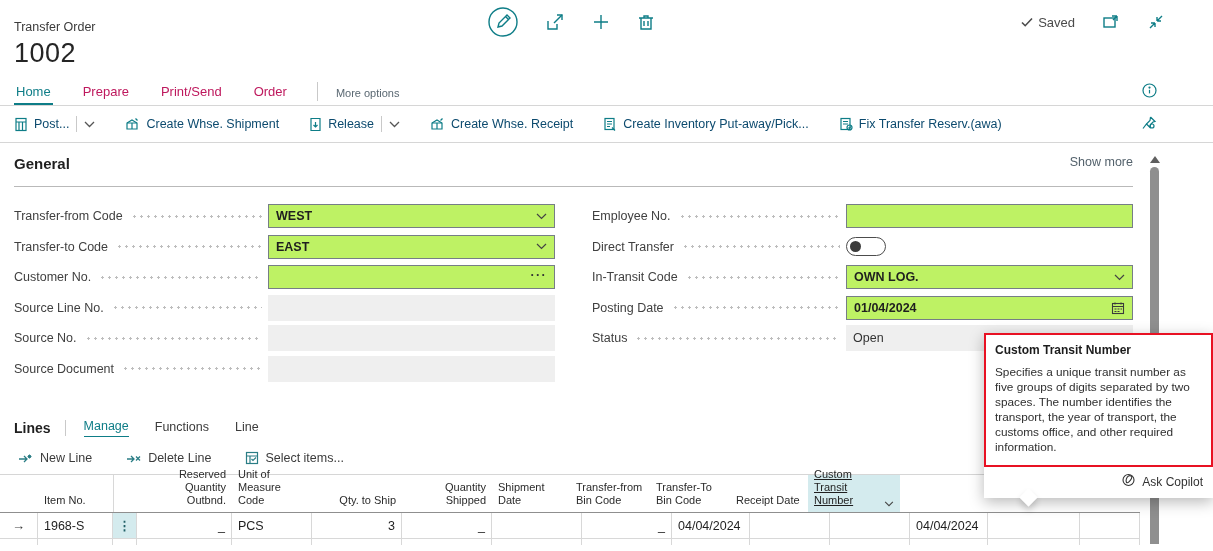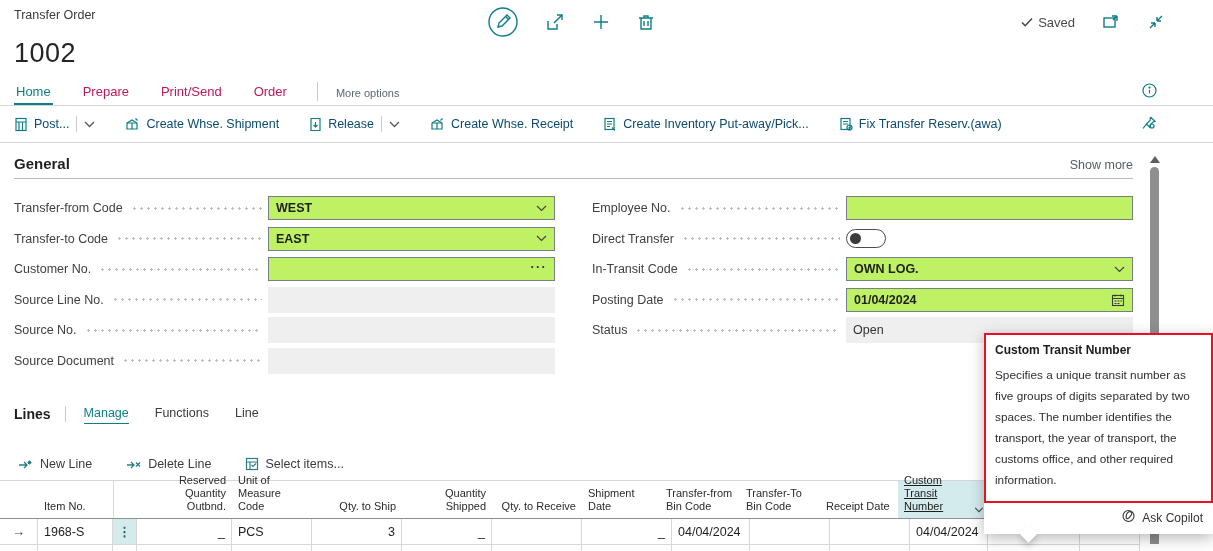--- a/index.html
+++ b/index.html
@@ -6,21 +6,21 @@
     --accent:#0e7d87; --text:#2b2b2b; --muted:#444;
     --border-light:#d6d6d6; --input-border:#767e86; --disabled:#efefef;
     --grid:#d8d8d8; --hl:#d4ebee; --red:#e81123;
   }
   *{box-sizing:border-box; margin:0; padding:0;}
   body{background:#e9e9e9; font-family:"Liberation Sans", sans-serif;}
   .page{position:relative; width:1213px; height:551px; background:#fff; overflow:hidden; color:var(--text); font-size:12.5px;}
 
   
   .tophead{position:relative; height:80px;}
-  .caption{position:absolute; left:14px; top:8px; font-size:12.5px; color:#3b3b3b;}
+  .caption{position:absolute; left:14px; top:20px; font-size:12.5px; color:#3b3b3b;}
   .big-title{position:absolute; left:14px; top:38px; font-size:27px; font-weight:300; color:#252525; letter-spacing:.5px;}
   .center-icons{position:absolute; left:487px; top:6px; display:flex; align-items:center; gap:26px;}
   .icon-btn{display:flex; align-items:center; justify-content:center; color:var(--accent); cursor:pointer; background:none; border:none;}
   .saved-area{position:absolute; right:48px; top:13px; display:flex; align-items:center; gap:27px;}
   .saved{display:flex; align-items:center; gap:4px; color:#4a4a4a; font-size:13px;}
   .saved svg{color:#4a4a4a;}
 
   
   .tabs-row{position:relative; height:26px; border-bottom:1px solid var(--border-light); display:flex; align-items:flex-end; padding-left:14px;}
   .tab{padding:0 2px 6px; margin-right:28px; font-size:13px; color:#be185d; cursor:pointer;}
@@ -34,42 +34,42 @@
   .action{display:flex; align-items:center; gap:6px; color:#0c4a6e; font-size:12.5px; cursor:pointer; margin-right:30px;}
   .action .aicon{color:var(--accent); display:flex;}
   .split{display:flex; align-items:center; margin-right:30px;}
   .split .action{margin-right:0;}
   .split .sep{width:1px; height:16px; background:#c9c9c9; margin:0 7px;}
   .split .chev{color:#565656; display:flex; cursor:pointer;}
   .pin-corner{position:absolute; right:56px; top:9px;}
 
   
   .general{margin:12px 80px 0 14px; width:1119px;}
-  .sect-head{display:flex; align-items:flex-end; justify-content:space-between; border-bottom:1px solid #b9b9b9; padding-bottom:6px;}
+  .sect-head{display:flex; justify-content:space-between; border-bottom:1px solid #b9b9b9; padding-bottom:14px;}
   .sect-title{font-size:15px; font-weight:bold; color:#1f1f1f;}
   .show-more{font-size:12.5px; color:#54626c; cursor:pointer;}
   .fields-grid{display:grid; grid-template-columns:541px 541px; column-gap:37px; margin-top:14px;}
   .fcol{display:flex; flex-direction:column;}
   .field{display:flex; align-items:center; height:30.5px;}
   .flabel{color:#404040; white-space:nowrap;}
   .leader{flex:1; height:3px; margin:0 6px 0 8px; align-self:center;
           background-image:radial-gradient(circle, #bdbdbd 1px, transparent 1.3px);
           background-size:7px 3px; background-repeat:repeat-x; background-position:left center;}
   .control{width:287px; height:24px; flex:none; display:flex; align-items:center;}
   .ctl-box{border:1px solid var(--input-border); background:#bef264; padding:0 7px; justify-content:space-between; cursor:text;}
   .ctl-box .val{font-weight:600; color:#1f1f1f;}
   .ctl-disabled{background:var(--disabled); padding:0 7px; height:26px;}
   .ctl-disabled .val{color:#333;}
   .chev-down{color:#444; display:flex;}
   .lookup-dots{font-weight:bold; color:#333; letter-spacing:2px; line-height:8px; align-self:flex-start; margin-top:2px; cursor:pointer;}
   .toggle{width:40px; height:19px; border:1.5px solid #4c4c4c; border-radius:10px; position:relative; background:#fff; cursor:pointer;}
   .toggle .knob{position:absolute; left:3px; top:2.5px; width:11px; height:11px; border-radius:50%; background:#3c3c3c;}
 
   
-  .lines-head{margin:30px 0 14px 14px; display:flex; align-items:flex-start; height:28px;}
+  .lines-head{margin:30px 0 0 14px; display:flex; align-items:center; height:28px;}
   .lines-title{font-size:14px; font-weight:bold; color:#1f1f1f;}
   .lines-divider{width:1px; height:16px; background:#c9c9c9; margin:0 18px 0 14px;}
   .ltab{margin-right:26px; font-size:12.5px; color:#3b3b3b; cursor:pointer; padding-bottom:3px;}
   .ltab.active{color:var(--accent); border-bottom:1.5px solid var(--accent);}
   .lines-toolbar{display:flex; align-items:center; padding-left:18px; height:33px; border-bottom:1px solid var(--border-light); gap:34px;}
   .lbtn{display:flex; align-items:center; gap:6px; color:#3b3b3b; font-size:12.5px; cursor:pointer;}
   .lbtn .aicon{color:#2a7d85; display:flex;}
 
   
   .grid{width:1140px;}
@@ -92,21 +92,21 @@
   
   .vscroll{position:absolute; left:1149px; top:153px; width:11px; height:398px; background:#fff; z-index:5;}
   .vs-arrow{width:0; height:0; border-left:5.5px solid transparent; border-right:5.5px solid transparent; border-bottom:7px solid #5f5f5f; margin:3px auto 4px;}
   .vs-thumb{width:9px; margin:0 auto; background:#8f8f8f; border-radius:5px 5px 0 0; height:377px; cursor:grab;}
 
   
   .tooltip{position:absolute; left:984px; top:333px; width:229px; background:#fff; z-index:20;
            box-shadow:0 4px 14px rgba(0,0,0,.28); }
   .tip-red{border:2.5px solid var(--red); padding:8px 9px 10px;}
   .tip-title{font-weight:bold; font-size:12px; color:#1c1c1c; margin-bottom:8px;}
-  .tip-body{font-size:11.8px; color:#2f2f2f; line-height:21px;}
+  .tip-body{font-size:11.8px; color:#2f2f2f; line-height:15px;}
   .tip-foot{display:flex; justify-content:flex-end; align-items:center; gap:6px; padding:6px 10px 8px; font-size:12px; color:#333; cursor:pointer;}
   .tip-caret{position:absolute; left:38px; bottom:-6px; width:13px; height:13px; background:#fff; transform:rotate(45deg); box-shadow:3px 3px 6px rgba(0,0,0,.18);}
 </style>
 </head>
 <body>
 
 <div class="page">
 
   <div class="tophead">
     <div class="caption">Transfer Order</div>
@@ -424,21 +424,20 @@
 
   <div class="grid">
     <div class="trow header-row">
       <div class="th c0"></div>
       <div class="th c1">Item No.</div>
       <div class="th c2 bl"></div>
       <div class="th c3 right">Reserved Quantity Outbnd.</div>
       <div class="th c4">Unit of Measure Code</div>
       <div class="th c5 right">Qty. to Ship</div>
       <div class="th c6 right">Quantity Shipped</div>
-      <div class="th c7 right">Qty. to Receive</div>
       <div class="th c9">Shipment Date</div>
       <div class="th c10">Transfer-from Bin Code</div>
       <div class="th c11">Transfer-To Bin Code</div>
       <div class="th c12">Receipt Date</div>
       <div class="th c13 hl-col">
         <span class="colname">Custom Transit Number</span>
         <span class="chev-down">
             <svg width="10" height="6" viewBox="0 0 11 7" fill="none" stroke="currentColor" stroke-width="1.2">
               <path d="M1 1l4.5 4.5L10 1"></path>
             </svg>

